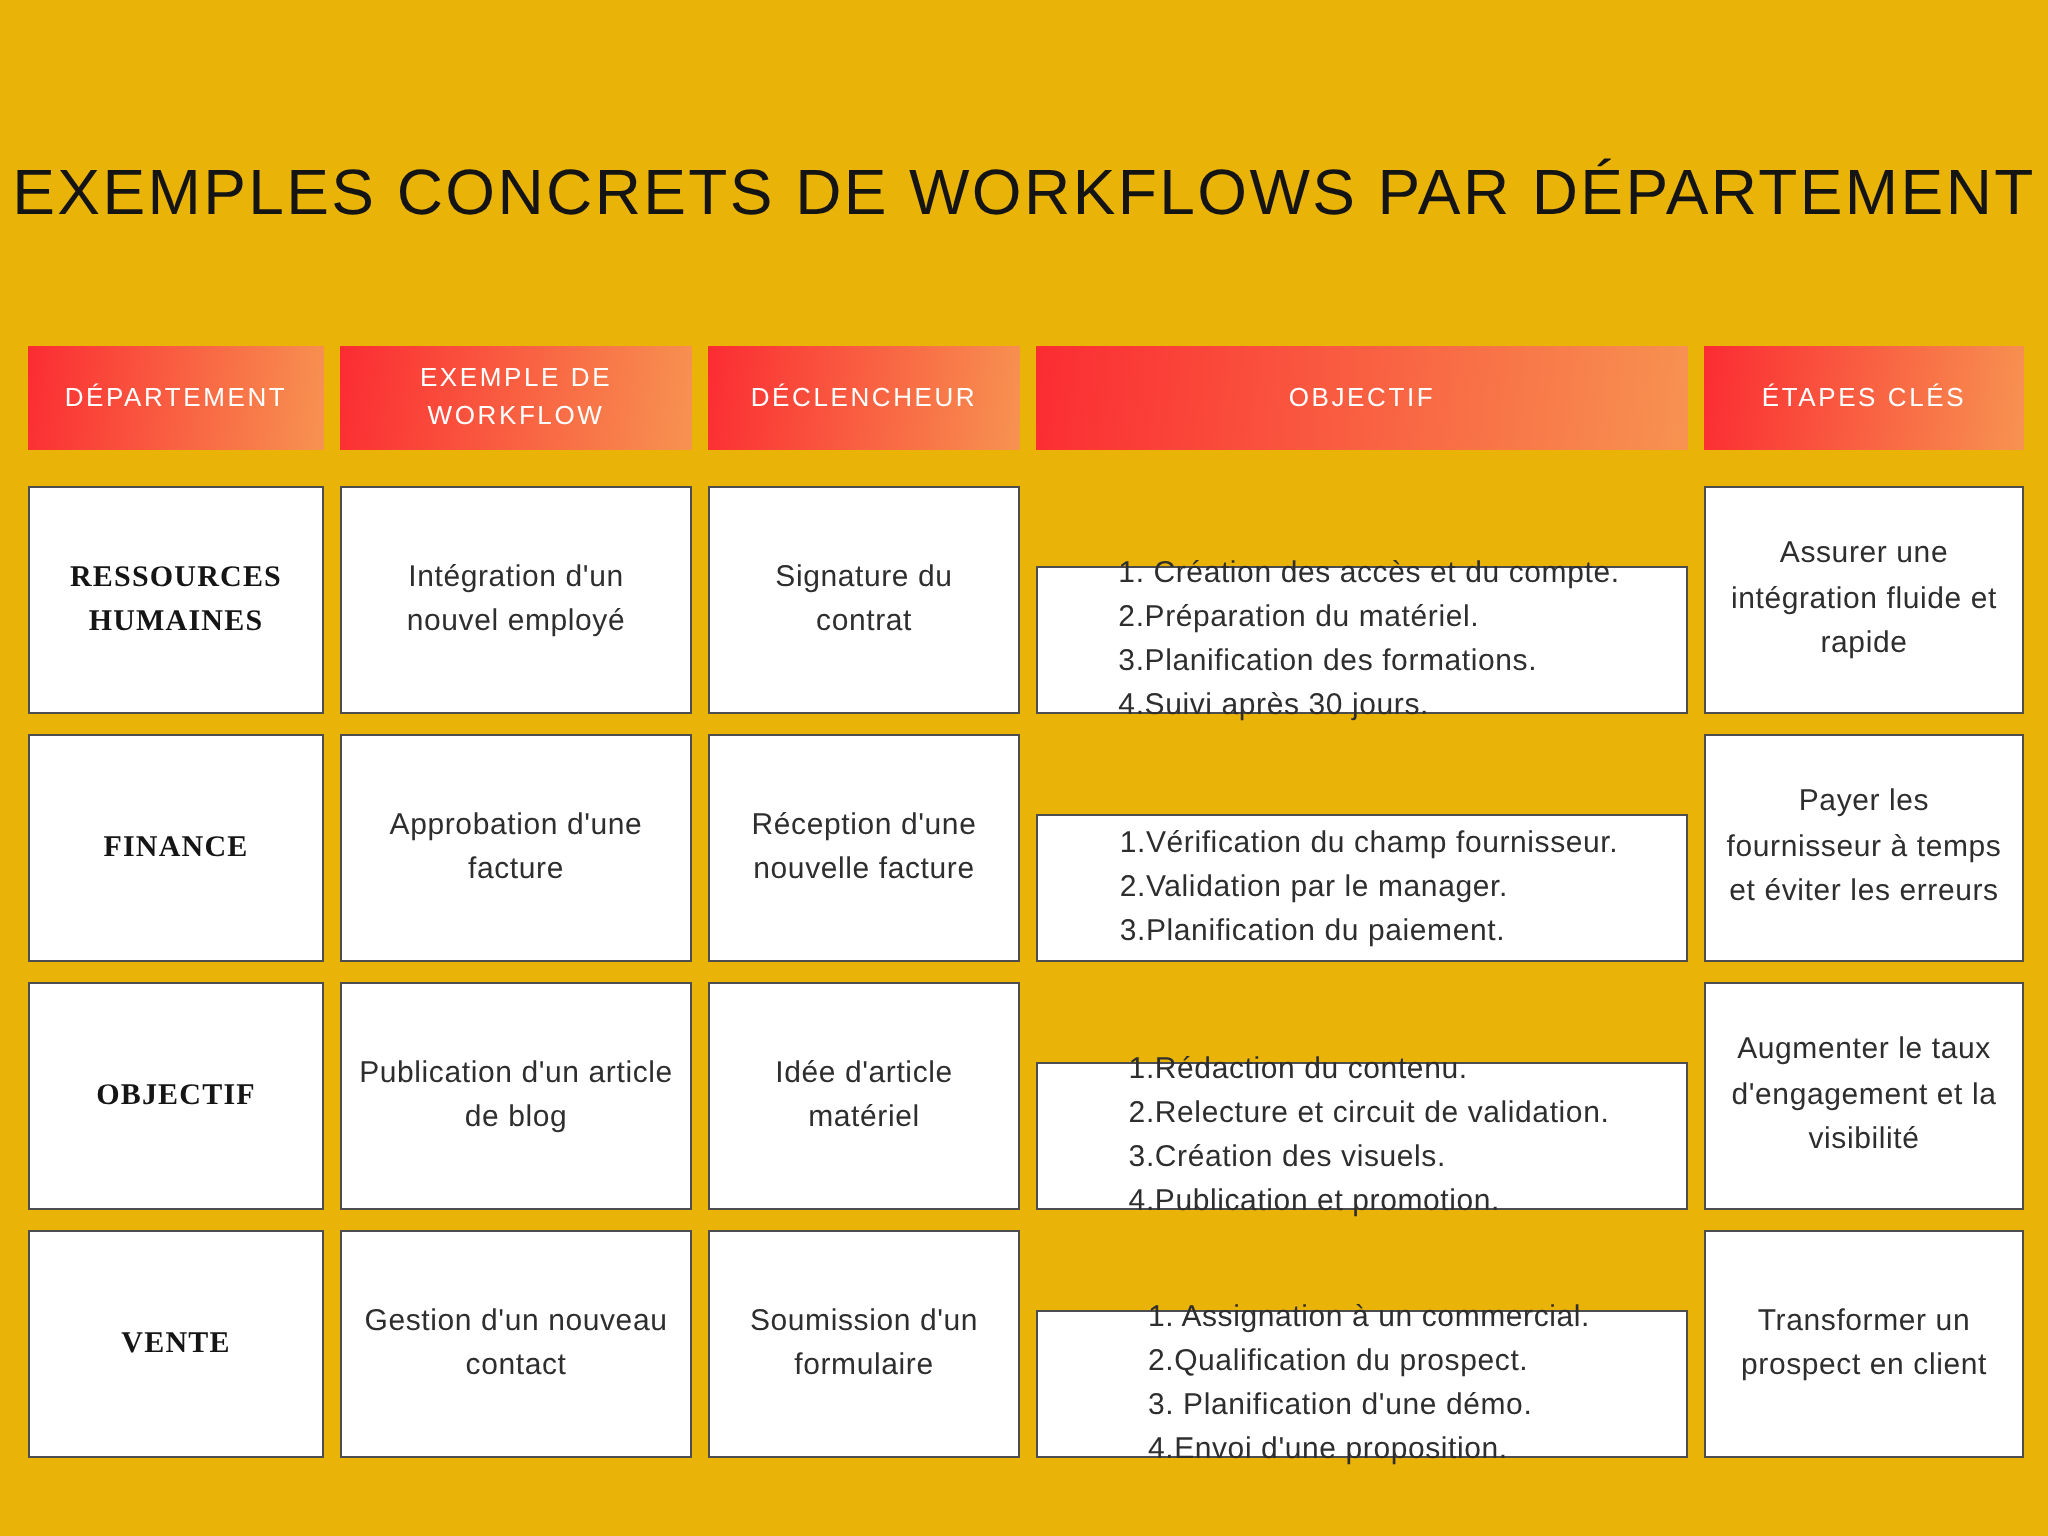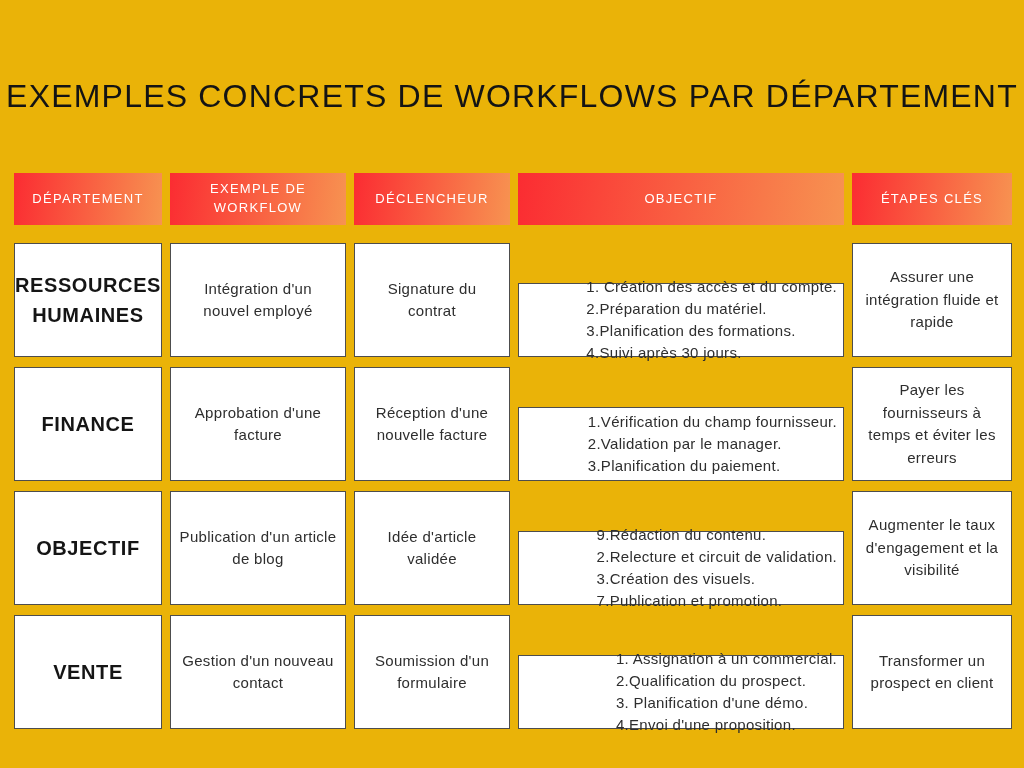--- a/index.html
+++ b/index.html
@@ -72,24 +72,25 @@
     padding: 6px 8px;
     font-size: 15px;
     line-height: 1.5;
     color: var(--body-text, #2e2e2e);
     letter-spacing: 0.3px;
   }
   .cell.dept {
     font-weight: bold;
     color: #151515;
     letter-spacing: 0.6px;
-    font-size: 20px;
+    font-size: 15px;
+    font-family: Liberation Serif, serif;
   }
   .cell.steps {
-    justify-content: flex-end;
+    justify-content: center;
     text-align: left;
     padding-left: 13px;
     padding-right: 6px;
     margin-top: 40px;
   }
   .steps-list .step {
     line-height: 22px;
     white-space: nowrap;
   }
 </style>
@@ -126,31 +127,31 @@
     <div class="cell dept">FINANCE</div>
     <div class="cell">Approbation d'une facture</div>
     <div class="cell">Réception d'une nouvelle facture</div>
     <div class="cell steps">
       <div class="steps-list">
         <div class="step">1.Vérification du champ fournisseur.</div>
         <div class="step">2.Validation par le manager.</div>
         <div class="step">3.Planification du paiement.</div>
       </div>
     </div>
-    <div class="cell">Payer les fournisseurs à temps et éviter les erreurs</div>
+    <div class="cell">Payer les fournisseur à temps et éviter les erreurs</div>
 
     <div class="cell dept">OBJECTIF</div>
     <div class="cell">Publication d'un article de blog</div>
-    <div class="cell">Idée d'article validée</div>
+    <div class="cell">Idée d'article matériel</div>
     <div class="cell steps">
       <div class="steps-list">
-        <div class="step">9.Rédaction du contenu.</div>
+        <div class="step">1.Rédaction du contenu.</div>
         <div class="step">2.Relecture et circuit de validation.</div>
         <div class="step">3.Création des visuels.</div>
-        <div class="step">7.Publication et promotion.</div>
+        <div class="step">4.Publication et promotion.</div>
       </div>
     </div>
     <div class="cell">Augmenter le taux d'engagement et la visibilité</div>
 
     <div class="cell dept">VENTE</div>
     <div class="cell">Gestion d'un nouveau contact</div>
     <div class="cell">Soumission d'un formulaire</div>
     <div class="cell steps">
       <div class="steps-list">
         <div class="step">1. Assignation à un commercial.</div>

